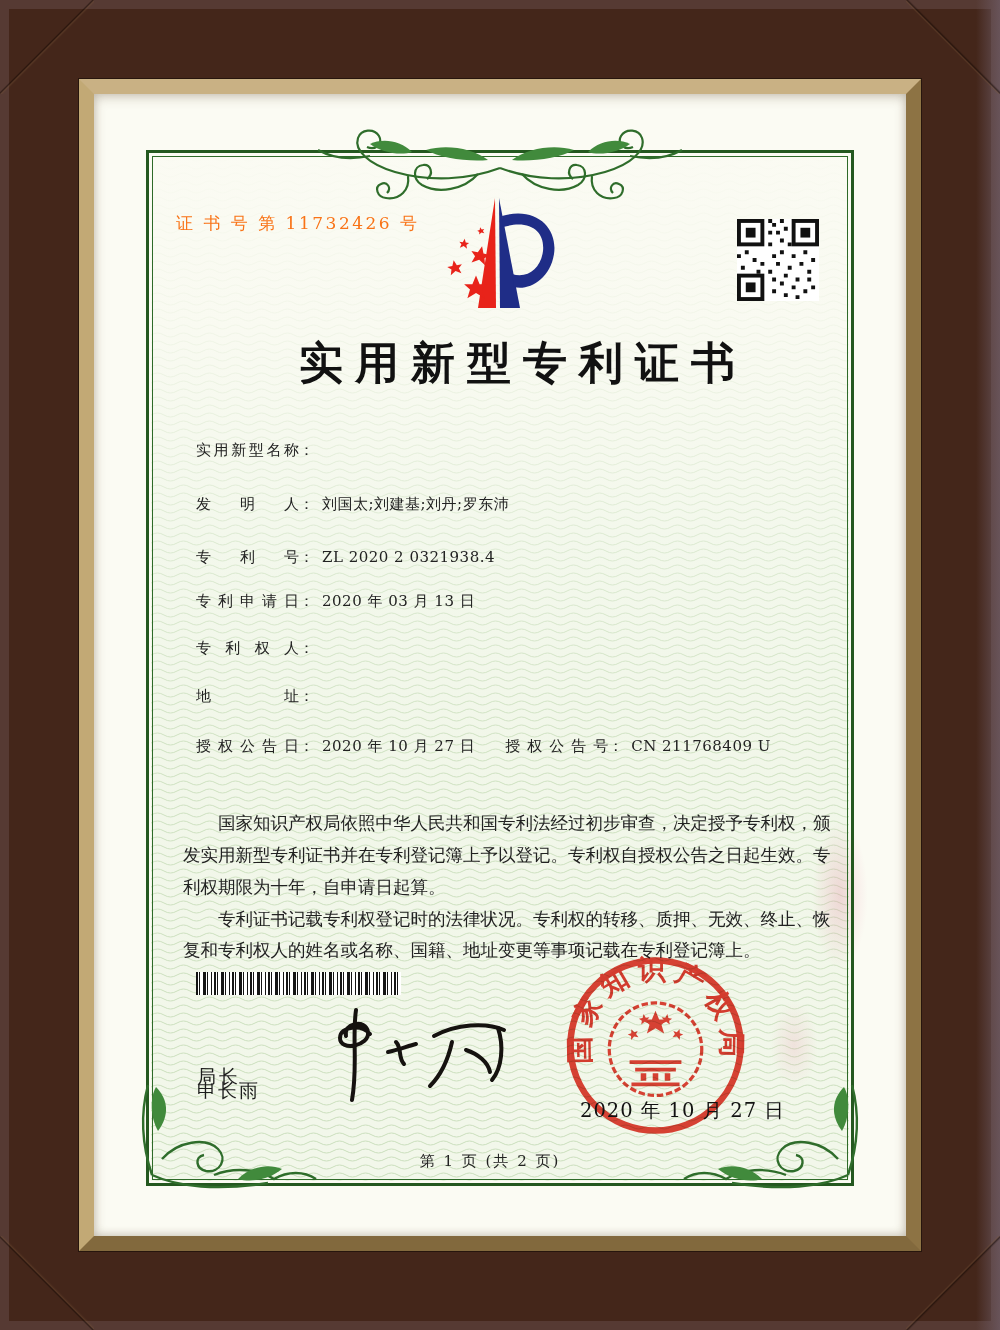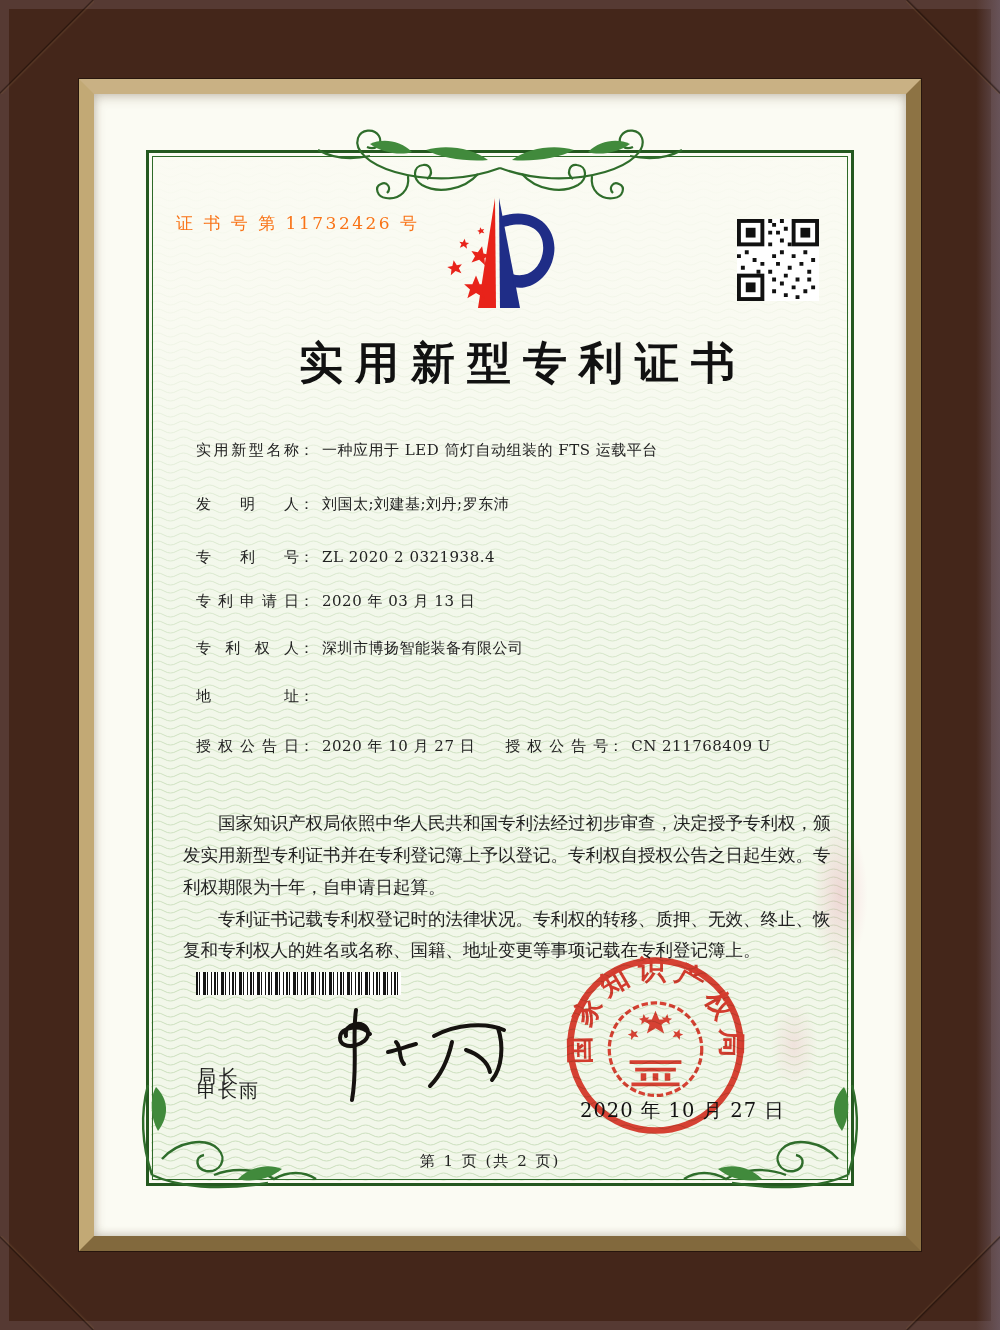--- a/index.html
+++ b/index.html
@@ -178,41 +178,39 @@
                M36 36h4v4h-4z M44 32h4v4h-4z M56 36h4v4h-4z M68 32h4v4h-4z M76 40h4v4h-4z M40 44h4v4h-4z M52 48h4v4h-4z M64 44h4v4h-4z M72 52h4v4h-4z M32 52h4v4h-4z
                M36 60h4v4h-4z M48 56h4v4h-4z M60 60h4v4h-4z M72 60h4v4h-4z M44 64h4v4h-4z M56 68h4v4h-4z M76 68h4v4h-4z M68 72h4v4h-4z M36 72h4v4h-4z M48 76h4v4h-4z M60 78h4v4h-4z"></path>
     </g>
   </svg>
 
   <div class="title">实用新型专利证书</div>
 
   <div class="frow" style="top:440px">
     <span class="flabel">实用新型名称</span>
       <span class="fcolon">：</span>
-      <span class="fvalue">一种应用于 LED 筒灯自动组装的 FTS 运载平台</span>
   </div>
   <div class="frow" style="top:494px">
     <span class="flabel">发明人</span>
       <span class="fcolon">：</span>
       <span class="fvalue">刘国太;刘建基;刘丹;罗东沛</span>
   </div>
   <div class="frow" style="top:547px">
     <span class="flabel">专利号</span>
       <span class="fcolon">：</span>
       <span class="fvalue">ZL 2020 2 0321938.4</span>
   </div>
   <div class="frow" style="top:591px">
     <span class="flabel">专利申请日</span>
       <span class="fcolon">：</span>
       <span class="fvalue">2020 年 03 月 13 日</span>
   </div>
   <div class="frow" style="top:638px">
     <span class="flabel">专利权人</span>
       <span class="fcolon">：</span>
-      <span class="fvalue">深圳市博扬智能装备有限公司</span>
   </div>
   <div class="frow addr" style="top:686px">
     <span class="flabel">地址</span>
       <span class="fcolon">：</span>
   </div>
   <div class="frow" style="top:736px">
     <span class="flabel">授权公告日</span>
       <span class="fcolon">：</span>
       <span class="fvalue">2020 年 10 月 27 日</span>
     <span class="grp2">

